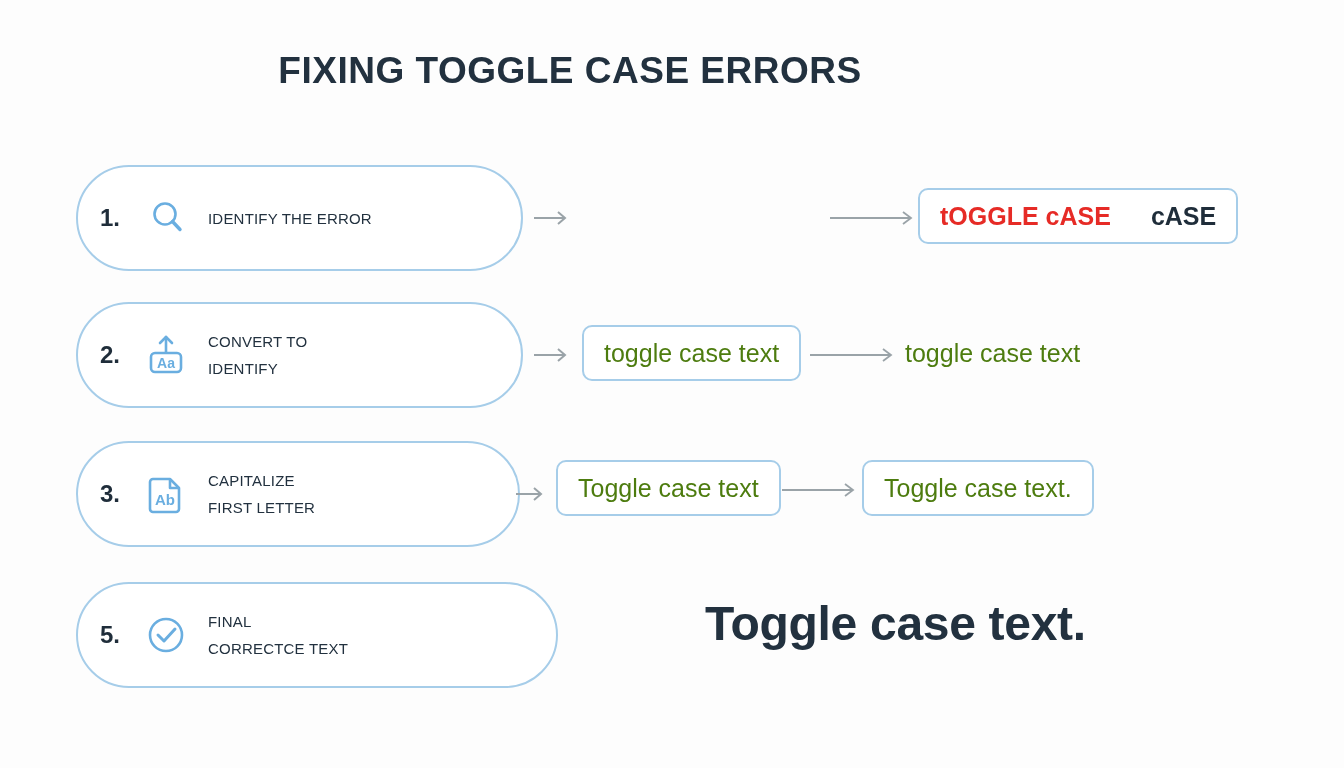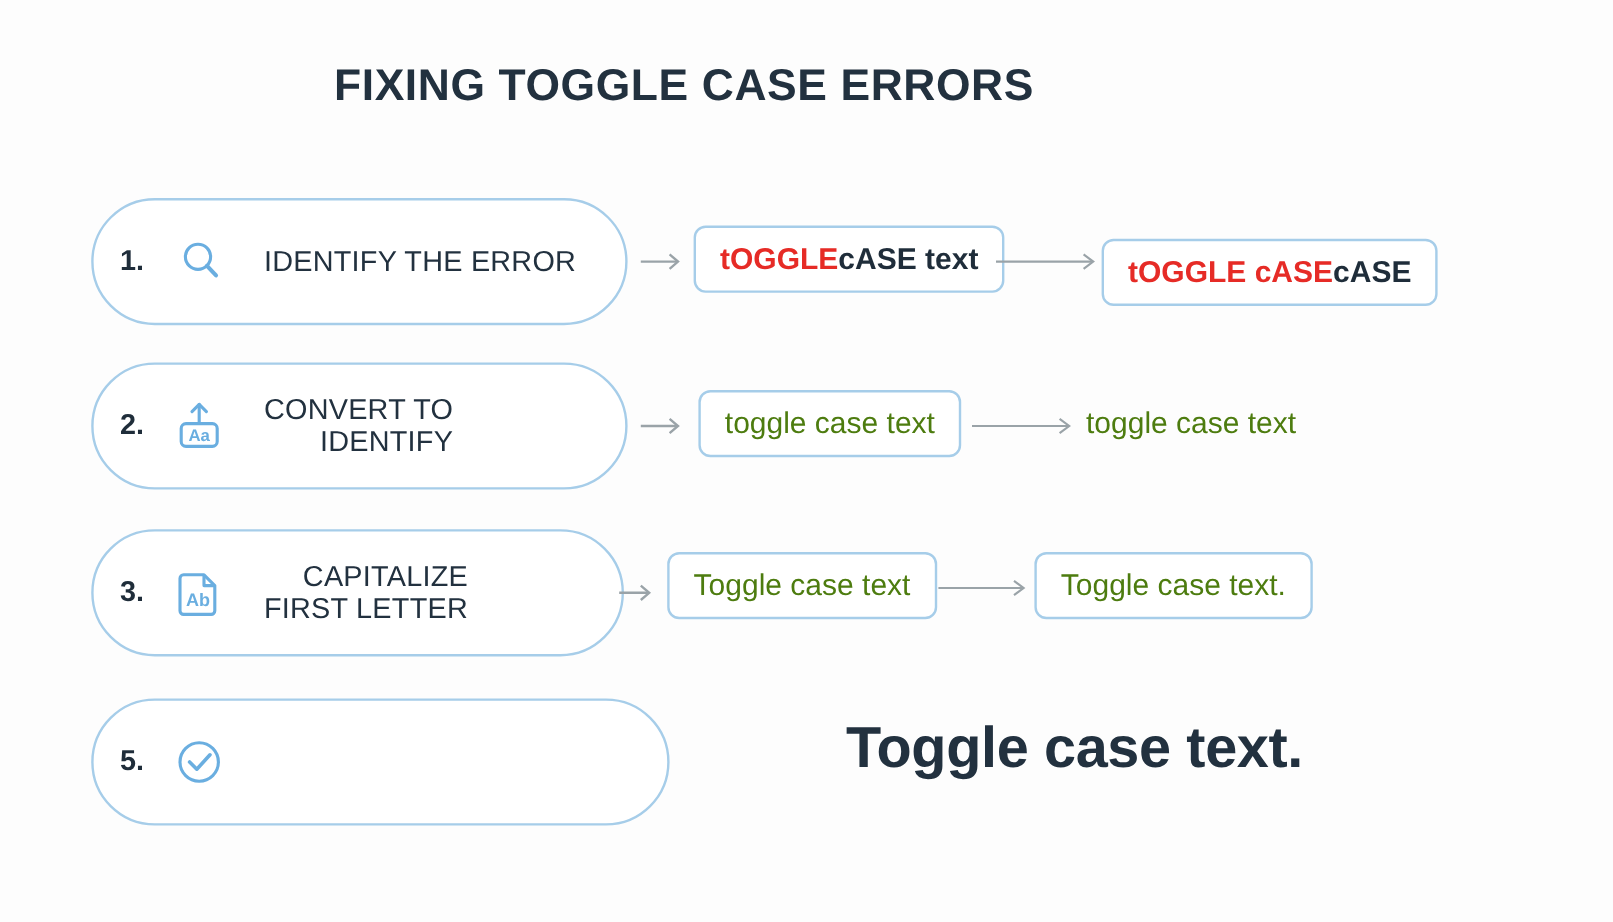--- a/index.html
+++ b/index.html
@@ -67,27 +67,26 @@
   }
   .step-icon {
     width: 46px;
     height: 46px;
     flex: 0 0 auto;
     display: flex;
     align-items: center;
     justify-content: flex-end;
   }
   .step-label {
-    margin-left: 32px;
-    font-size: 24px;
+    margin-left: 20px;
+    font-size: 15px;
     line-height: 27px;
     color: #22313f;
     letter-spacing: 0.2px;
     white-space: pre-line;
-    text-align: right;
   }
 
   
   .arrow {
     position: absolute;
     display: flex;
     align-items: center;
   }
   .arrow svg { display: block; }
 
@@ -153,33 +152,29 @@
     <span class="step-label">IDENTIFY THE ERROR</span>
   </div>
 
   <div class="arrow" style="left:532px; top:42px;">
     <svg width="42" height="22" viewBox="0 0 42 22">
       <line x1="2" y1="11" x2="32" y2="11" stroke="#9aa3a8" stroke-width="2"></line>
       <polyline points="26,5 33,11 26,17" fill="none" stroke="#9aa3a8" stroke-width="2"></polyline>
     </svg>
   </div>
 
-  <div class="chip" style="left:578px; top:23px;">
-    <span class="chip-bold red">tOGGLE </span>
-      <span class="chip-bold dark">cASE text</span>
-  </div>
 
   <div class="arrow" style="left:828px; top:42px;">
     <svg width="92" height="22" viewBox="0 0 92 22">
       <line x1="2" y1="11" x2="82" y2="11" stroke="#9aa3a8" stroke-width="1.8"></line>
       <polyline points="75,5 83,11 75,17" fill="none" stroke="#9aa3a8" stroke-width="1.8"></polyline>
     </svg>
   </div>
 
-  <div class="chip" style="left:918px; top:34px;">
+  <div class="chip" style="left:918px; top:23px;gap:40px;">
     <span class="chip-bold red">tOGGLE cASE </span>
       <span class="chip-bold dark">cASE</span>
   </div>
 </div>
 
 <div class="row" id="row-2">
 
   <div class="step-pill">
     <span class="step-number">2.</span>
     <span class="step-icon">
@@ -258,16 +253,18 @@
 <div class="row" id="row-4">
 
   <div class="step-pill">
     <span class="step-number">5.</span>
     <span class="step-icon">
       <svg width="44" height="44" viewBox="0 0 44 44">
         <circle cx="22" cy="22" r="16" fill="none" stroke="#6aaee0" stroke-width="2.6"></circle>
         <polyline points="14,22 20,28 31,16" fill="none" stroke="#6aaee0" stroke-width="3" stroke-linecap="round" stroke-linejoin="round"></polyline>
       </svg>
     </span>
+    <span class="step-label">FINAL
+CORRECTCE TEXT</span>
   </div>
 </div>
 
 <div id="final-text">Toggle case text.</div>
 
 </body></html>

